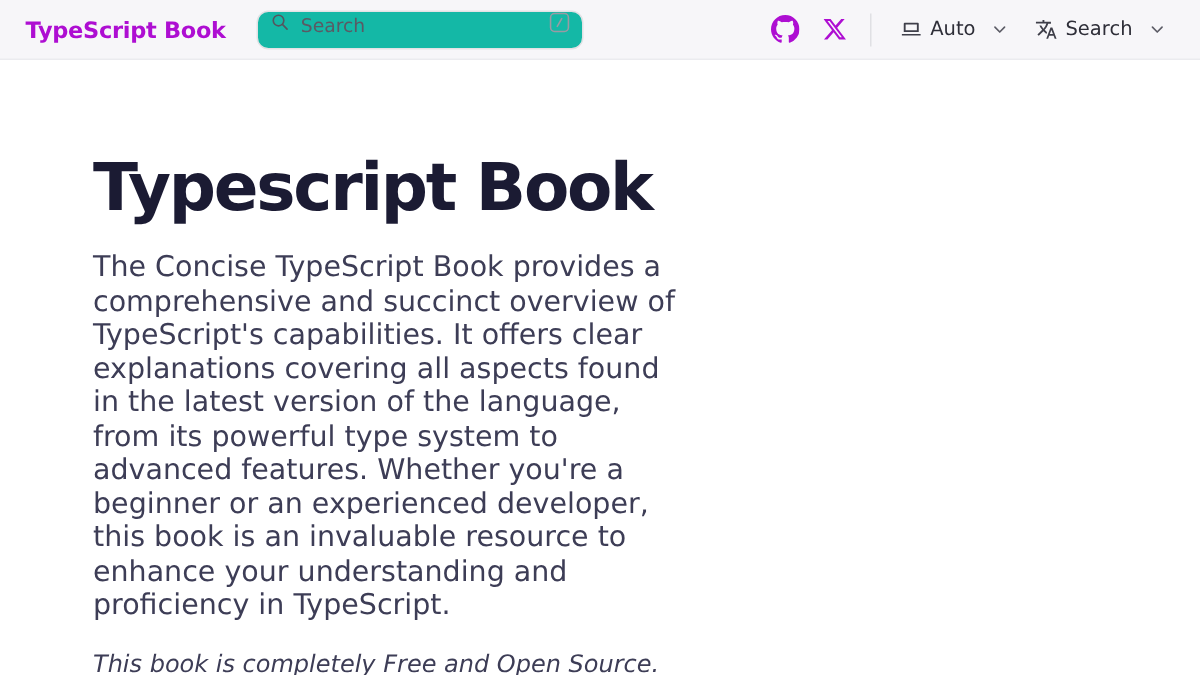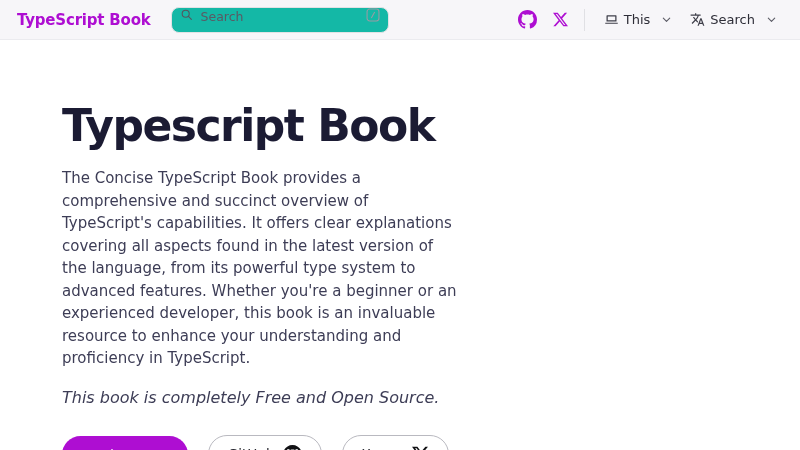--- a/index.html
+++ b/index.html
@@ -68,21 +68,21 @@
   
   .hero{padding:62px 0 0 62px;}
   .hero-title{
     margin:0;
     font-size:44px;font-weight:800;line-height:1.1;
     letter-spacing:-1.5px;color:var(--heading);
   }
   .hero-desc{
     margin:17px 0 0 0;
     max-width:400px;
-    font-size:15px;line-height:22.5px;color:var(--body-text);
+    font-size:19px;line-height:22.5px;color:var(--body-text);
   }
   .hero-tagline{
     margin:17px 12px 0 0;
     font-size:16px;line-height:22.5px;color:var(--body-text);font-style:italic;
   }
   .hero-actions{
     margin-top:26px;display:flex;align-items:center;gap:20px;
   }
   .btn{
     display:inline-flex;align-items:center;gap:8px;
@@ -140,21 +140,21 @@
     </a>
 
     <span class="nav-divider"></span>
 
     <div class="nav-select">
       <span class="ic">
         <svg width="15" height="15" viewBox="0 0 24 24" fill="currentColor">
           <path d="M5 5h14a1 1 0 0 1 1 1v9H4V6a1 1 0 0 1 1-1zm1 2v6h12V7H6zM2 17h20v1.6H2z"></path>
         </svg>
       </span>
-      <span>This</span>
+      <span>Auto</span>
       <span class="chev">
         <svg width="11" height="11" viewBox="0 0 24 24" fill="none" stroke="currentColor" stroke-width="2.4" stroke-linecap="round" stroke-linejoin="round">
           <polyline points="5,9 12,16 19,9"></polyline>
         </svg>
       </span>
     </div>
 
     <div class="nav-select">
       <span class="ic">
         <svg width="15" height="15" viewBox="0 0 24 24" fill="currentColor">

